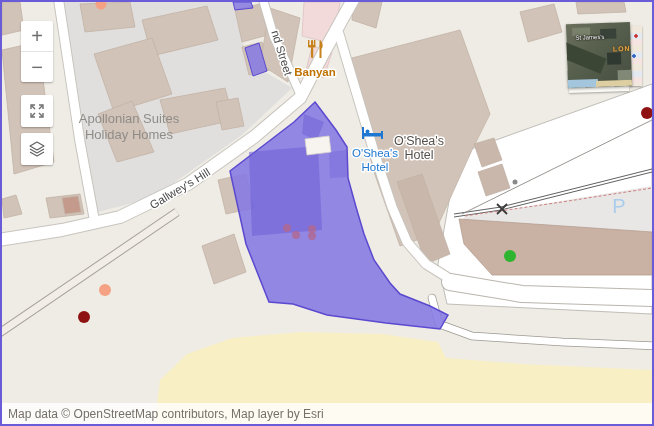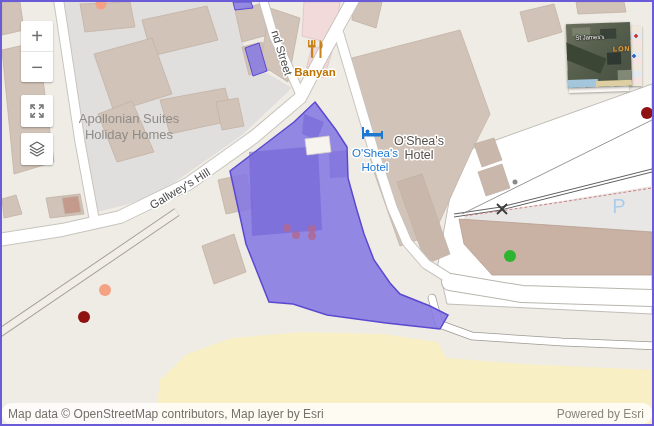--- a/index.html
+++ b/index.html
@@ -61,21 +61,21 @@
   }
   #inset-t2 {
     position:absolute; left:46px; top:23px; color:#eda33d; font-size:7px; font-weight:bold;
     text-shadow:0 0 2px #403010; letter-spacing:1px;
   }
 
   
   #attrib {
     position:absolute; left:0; bottom:0; width:650px; height:21px;
     background:rgba(255,255,255,.78); z-index:6;
-    display:flex; align-items:center; font-size:12px; color:#757069;border-radius:9px;
+    display:flex; align-items:center; font-size:12px; color:#757069;
   }
   #attrib-left { padding-left:6px; flex:1 1 auto; }
   #attrib-right { padding-right:8px; color:#8a857d; }
 </style>
 </head>
 <body>
 
 <div id="frame">
 
   <svg id="mapsvg" width="650" height="422" viewBox="0 0 650 422">
@@ -251,16 +251,15 @@
       <div class="sat-block" id="inset-b4"></div>
       <div class="sat-block" id="inset-water"></div>
       <div class="sat-block" id="inset-sand"></div>
       <div id="inset-t1">St James's</div>
       <div id="inset-t2">LON</div>
     </div>
   </div>
 
   <div id="attrib">
     <span id="attrib-left">Map data © OpenStreetMap contributors, Map layer by Esri</span>
-    <span id="attrib-right">Powered by Esri</span>
   </div>
 
 </div>
 
 </body></html>

